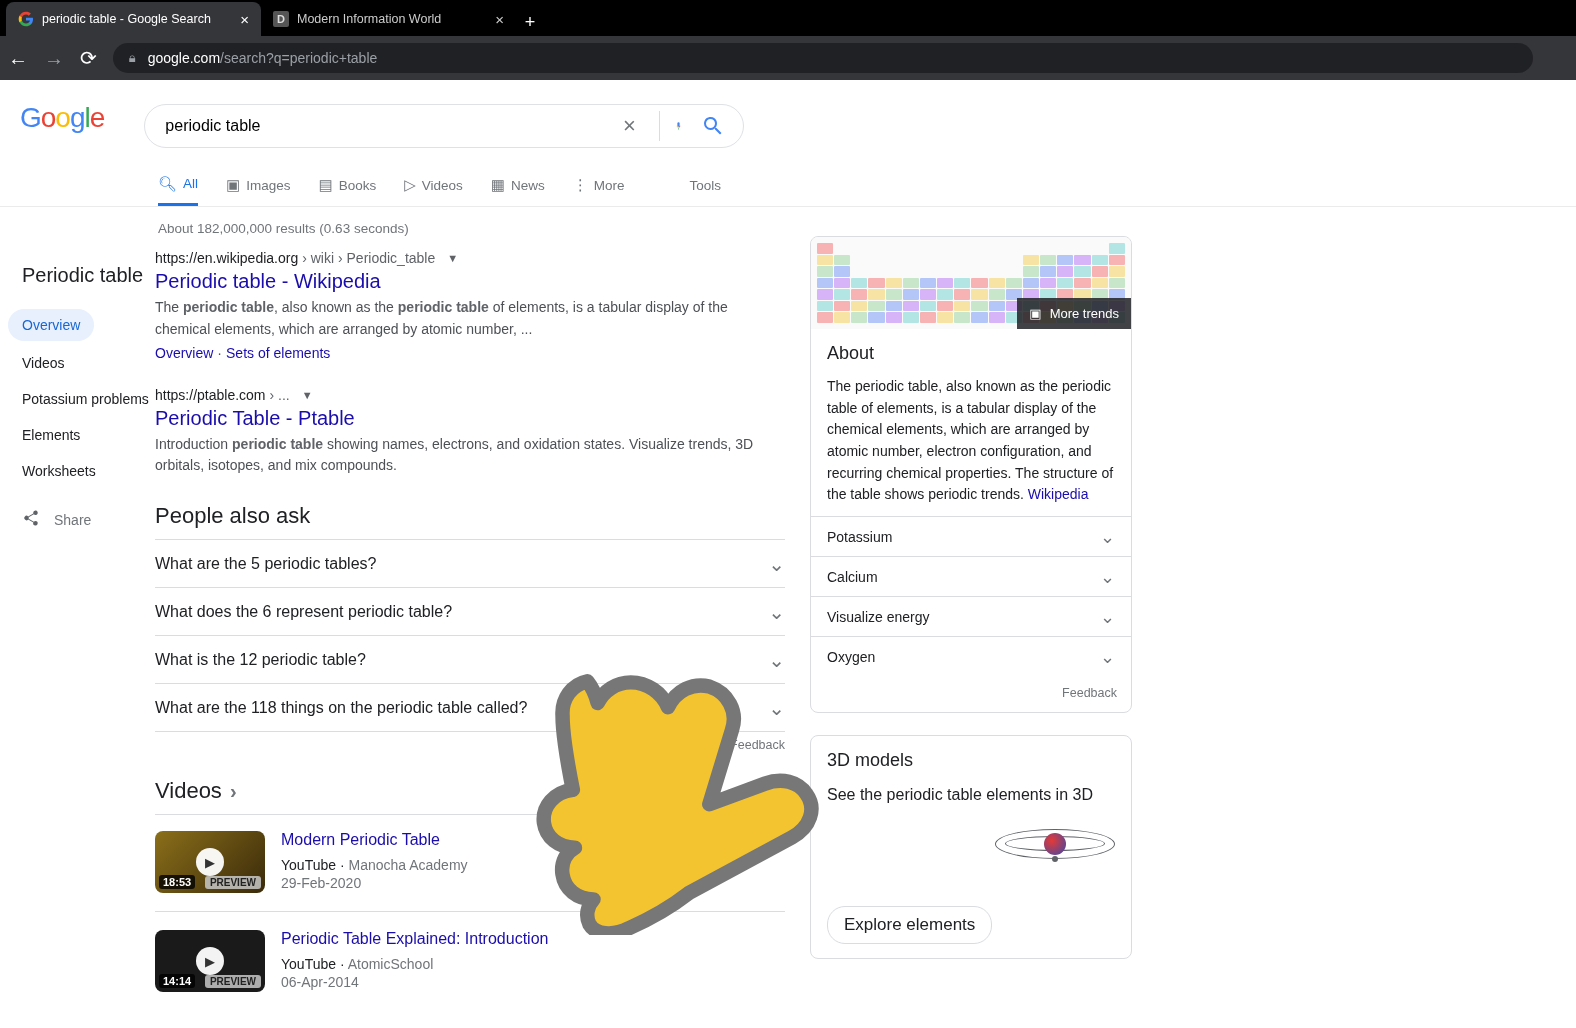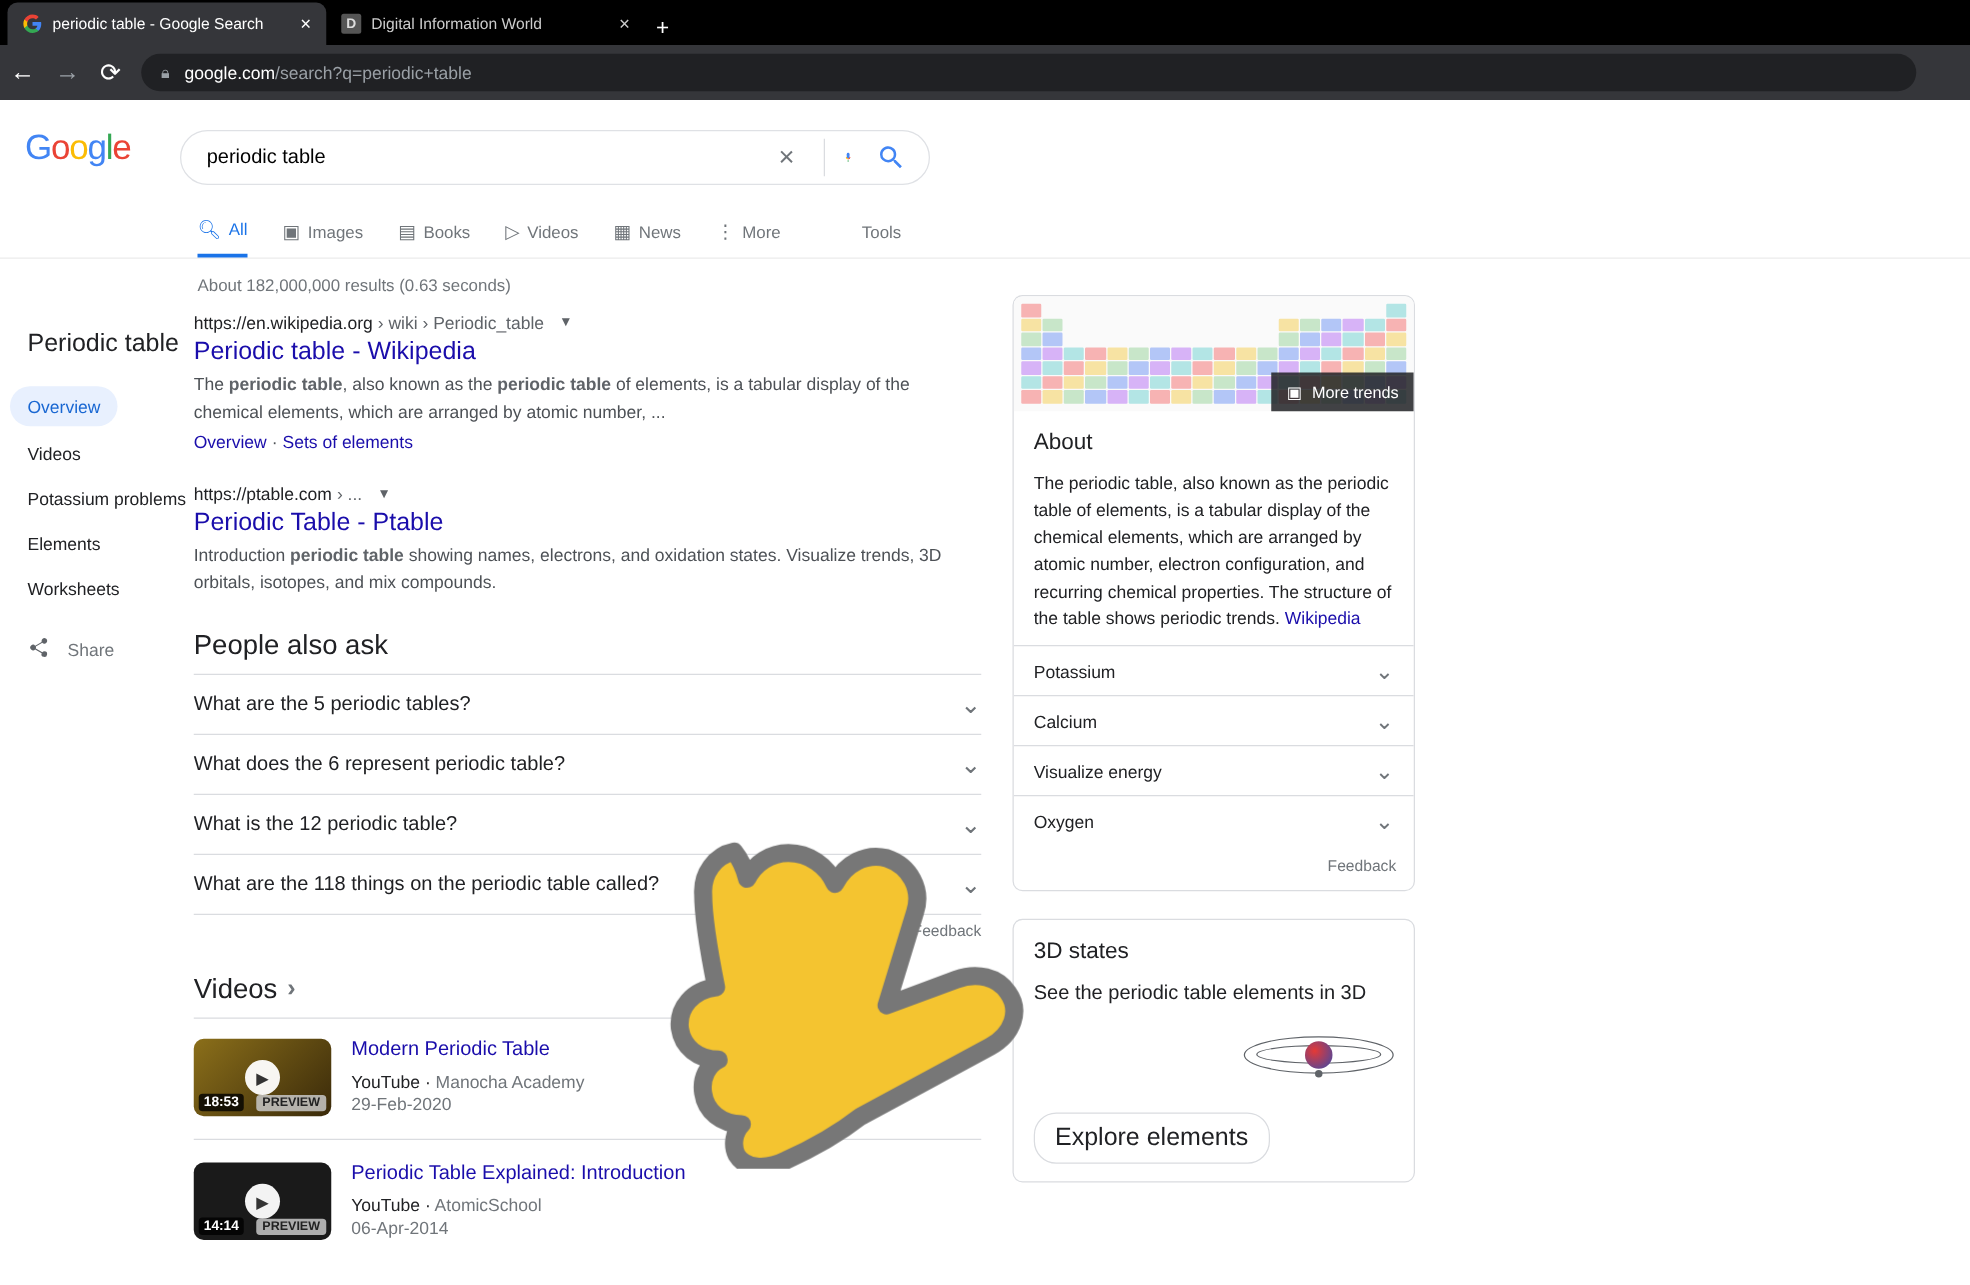--- a/index.html
+++ b/index.html
@@ -118,21 +118,21 @@
 .models .mhead{padding:14px 16px 8px;}
 .models h3{margin:0 0 12px;font-size:18px;font-weight:400;}
 .models .mtext{font-size:16px;line-height:1.45;}
 .models-row{display:flex;align-items:center;padding:0 16px 16px;}
 .orbit{position:relative;width:120px;height:60px;margin-left:auto;}
 .orbit .ring{position:absolute;border:1px solid #5f6368;border-radius:50%;}
 .orbit .r1{width:120px;height:30px;top:15px;left:0;}
 .orbit .r2{width:100px;height:15px;top:22px;left:10px;}
 .orbit .nuc{position:absolute;width:22px;height:22px;border-radius:50%;background:radial-gradient(circle at 35% 35%,#e53935,#3949ab);top:19px;left:49px;}
 .orbit .elec{position:absolute;width:6px;height:6px;background:#5f6368;border-radius:50%;top:42px;left:57px;}
-.explore-btn{display:inline-block;border:1px solid var(--border);border-radius:18px;padding:8px 16px;font-size:20px;margin:0 16px 14px;cursor:pointer;}
+.explore-btn{display:inline-block;border:1px solid var(--border);border-radius:18px;padding:8px 16px;font-size:17px;margin:16px 16px 14px;cursor:pointer;}
 
 
 .hand{position:fixed;left:515px;top:655px;pointer-events:none;z-index:999;}
 .hand svg{width:310px;height:280px;}
 
 a{text-decoration:none;}
 </style>
 </head>
 <body>
 
@@ -145,21 +145,21 @@
             <path fill="#34a853" d="M24 46c5.9 0 10.9-2 14.5-5.3l-7.1-5.5c-2 1.3-4.5 2.1-7.4 2.1-5.7 0-10.5-3.8-12.2-9H4.5v5.7C8.1 41.1 15.4 46 24 46z"></path>
             <path fill="#fbbc05" d="M11.8 28.3c-.4-1.3-.7-2.7-.7-4.3s.3-3 .7-4.3v-5.7H4.5C3 17.1 2 20.4 2 24s1 6.9 2.5 10l7.3-5.7z"></path>
             <path fill="#ea4335" d="M24 10.7c3.2 0 6.1 1.1 8.4 3.3l6.3-6.3C34.9 3.9 29.9 2 24 2 15.4 2 8.1 6.9 4.5 14l7.3 5.7c1.7-5.2 6.5-9 12.2-9z"></path>
           </svg>
       </span>
       <span class="title">periodic table - Google Search</span>
       <span class="close">×</span>
     </div>
     <div class="tab">
       <span class="favicon" style="background:#555;border-radius:2px;color:#ddd;width:16px;height:16px;font-weight:bold;">D</span>
-      <span class="title">Digital Information World</span>
+      <span class="title">Modern Information World</span>
       <span class="close">×</span>
     </div>
     <div class="add-tab">+</div>
   </div>
   <div class="addr-bar">
     <div class="nav-btns">
       <span class="enabled">←</span>
       <span>→</span>
       <span class="enabled">⟳</span>
     </div>
@@ -490,21 +490,21 @@
         </div>
       <div class="kp-exp">
           <span>Oxygen</span>
           <span class="chev">⌄</span>
         </div>
       <div class="kp-feedback">Feedback</div>
     </div>
 
     <div class="kp-card models">
       <div class="mhead">
-        <h3>3D states</h3>
+        <h3>3D models</h3>
         <div class="mtext">See the periodic table elements in 3D</div>
       </div>
       <div class="models-row">
         <div class="orbit">
           <div class="ring r1"></div>
             <div class="ring r2"></div>
             <div class="nuc"></div>
             <div class="elec"></div>
         </div>
       </div>

